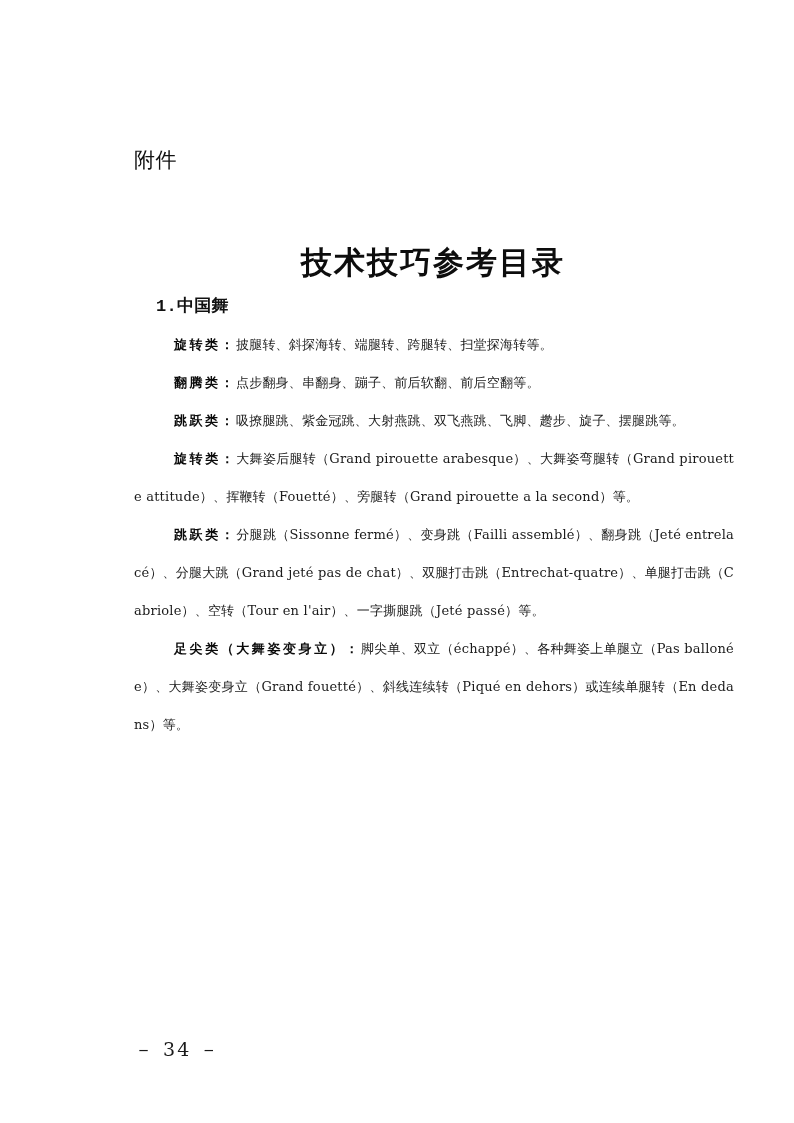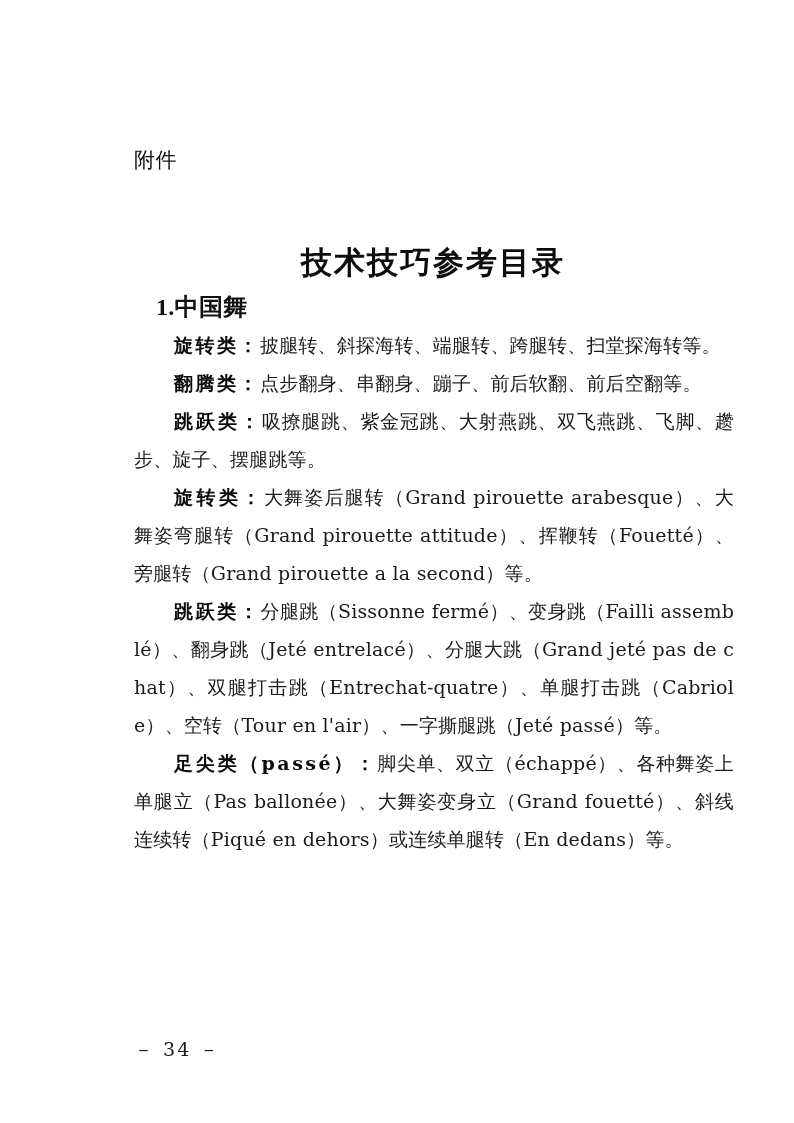--- a/index.html
+++ b/index.html
@@ -48,31 +48,31 @@
 
   
   .body-block {
     position: absolute;
     left: 98px;
     top: 288px;
     width: 600px;
   }
 
   .sec-heading {
-    font-family: Liberation Serif, serif;
-    font-size: 24px;
+    font-family: Liberation Mono, monospace;
+    font-size: 17px;
     font-weight: 700;
     line-height: 38px;
     text-indent: 22px;
     color: #111111;
     letter-spacing: 0.3px;
   }
 
   .para {
-    font-size: 19px;
+    font-size: 13px;
     line-height: 38px;
     text-indent: 40px;
     text-align: justify;
     text-justify: inter-character;
     color: #1a1a1a;
     word-break: break-all;
     letter-spacing: 0.2px;
   }
   .para .cat {
     font-weight: 700;
@@ -120,20 +120,20 @@
 
     <div class="para">
       <span class="cat">旋转类：</span><span>大舞姿后腿转（Grand pirouette arabesque）、大舞姿弯腿转（Grand pirouette attitude）、挥鞭转（Fouetté）、旁腿转（Grand pirouette a la second）等。</span>
     </div>
 
     <div class="para">
       <span class="cat">跳跃类：</span><span>分腿跳（Sissonne fermé）、变身跳（Failli assemblé）、翻身跳（Jeté entrelacé）、分腿大跳（Grand jeté pas de chat）、双腿打击跳（Entrechat-quatre）、单腿打击跳（Cabriole）、空转（Tour en l'air）、一字撕腿跳（Jeté passé）等。</span>
     </div>
 
     <div class="para">
-      <span class="cat">足尖类（passé）：</span><span>脚尖单、双立（échappé）、各种舞姿上单腿立（Pas ballonée）、大舞姿变身立（Grand fouetté）、斜线连续转（Piqué en dehors）或连续单腿转（En dedans）等。</span>
+      <span class="cat">足尖类（大舞姿变身立）：</span><span>脚尖单、双立（échappé）、各种舞姿上单腿立（Pas ballonée）、大舞姿变身立（Grand fouetté）、斜线连续转（Piqué en dehors）或连续单腿转（En dedans）等。</span>
     </div>
 
   </div>
 
   <div class="page-number">－ 34 －</div>
 
 </div>
 
 </body></html>

